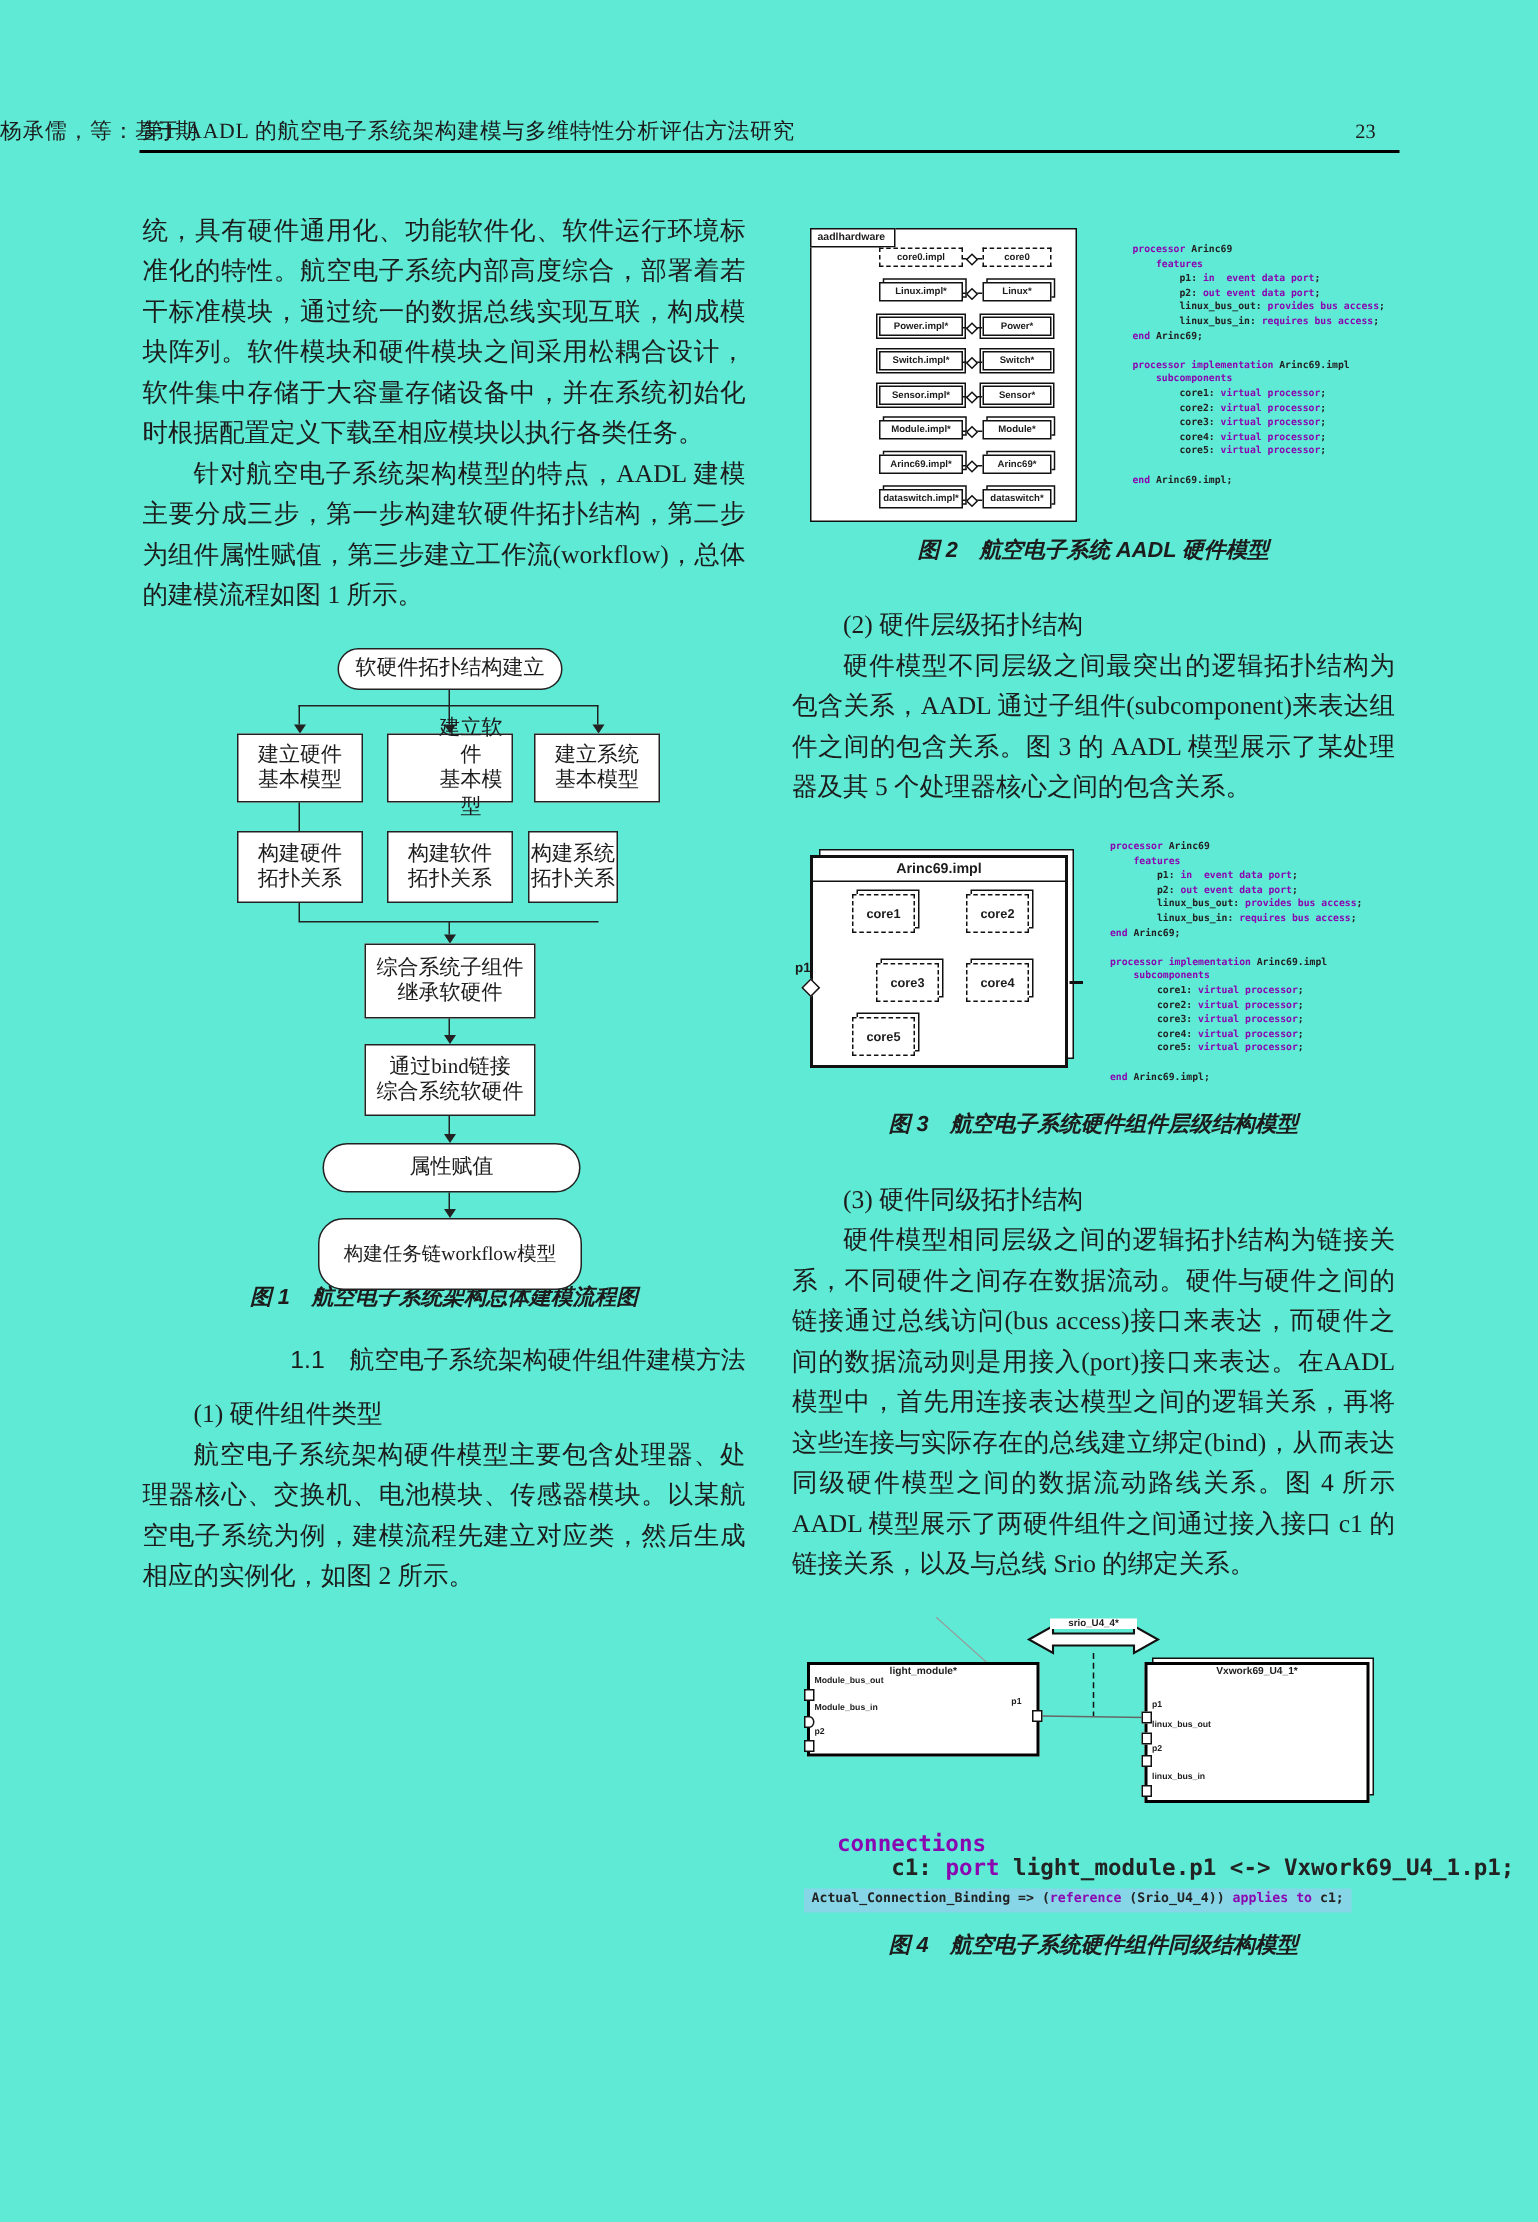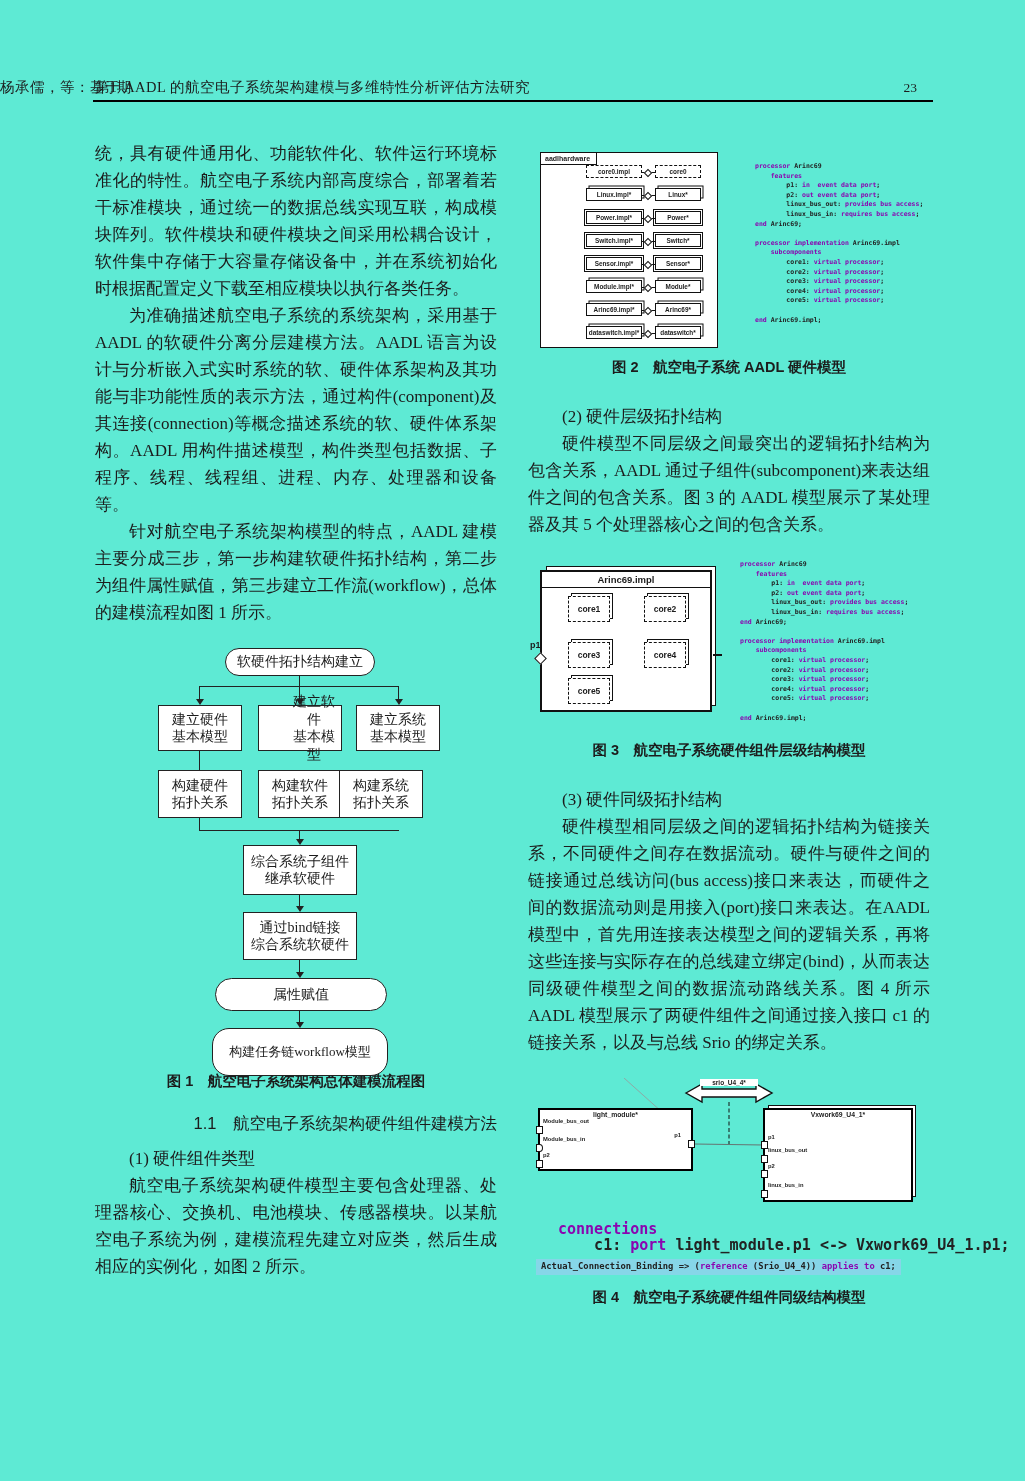--- a/index.html
+++ b/index.html
@@ -13,21 +13,21 @@
   .hdr-rule{position:absolute;left:93px;top:100px;width:840px;height:2px;background:#000;}
 
   
   .col{position:absolute;top:140px;width:402px;}
   .col-left{left:95px;}
   .col-right{left:528px;}
   .body-p{margin:0;font-size:17px;line-height:27px;text-align:justify;text-align-last:left;}
   .indent{text-indent:2em;}
   .mt10{margin-top:10px;} .mt26{margin-top:26px;}
   .fig-cap{font-family:"Liberation Sans","DejaVu Sans",sans-serif;font-weight:bold;
-           font-size:14.5px;text-align:center;line-height:20px;}
+           font-size:14.5px;text-align:center;line-height:20px;font-style:italic;}
   .sec-h{font-family:"Liberation Sans","DejaVu Sans",sans-serif;font-weight:normal;
          font-size:16.5px;line-height:24px;margin-top:20px;text-align:right;}
 
   
   .fig1{position:relative;height:425px;margin-top:12px;}
   .fcn{position:absolute;border:1.4px solid #222;background:#fff;box-sizing:border-box;
        display:flex;align-items:center;justify-content:center;text-align:center;
        white-space:pre-line;font-size:14px;line-height:17.5px;}
   .fcn.round{border-radius:17px;}
   .ln{position:absolute;background:#222;}
@@ -103,21 +103,20 @@
 
 <div class="page">
 
   <div class="hdr-issue">第1期</div>
   <div class="hdr-title">杨承儒，等：基于 AADL 的航空电子系统架构建模与多维特性分析评估方法研究</div>
   <div class="hdr-page">23</div>
   <div class="hdr-rule"></div>
 
   <div class="col col-left">
     <p class="body-p">统，具有硬件通用化、功能软件化、软件运行环境标准化的特性。航空电子系统内部高度综合，部署着若干标准模块，通过统一的数据总线实现互联，构成模块阵列。软件模块和硬件模块之间采用松耦合设计，软件集中存储于大容量存储设备中，并在系统初始化时根据配置定义下载至相应模块以执行各类任务。</p>
-    <p class="body-p indent">为准确描述航空电子系统的系统架构，采用基于AADL 的软硬件分离分层建模方法。AADL 语言为设计与分析嵌入式实时系统的软、硬件体系架构及其功能与非功能性质的表示方法，通过构件(component)及其连接(connection)等概念描述系统的软、硬件体系架构。AADL 用构件描述模型，构件类型包括数据、子程序、线程、线程组、进程、内存、处理器和设备等。</p>
     <p class="body-p indent">针对航空电子系统架构模型的特点，AADL 建模主要分成三步，第一步构建软硬件拓扑结构，第二步为组件属性赋值，第三步建立工作流(workflow)，总体的建模流程如图 1 所示。</p>
 
     <div class="fig1">
       <div class="fcn round" style="left:130px;top:10px;width:150px;height:28px;">软硬件拓扑结构建立</div>
       <div class="ln v" style="left:204px;top:38px;height:10px;"></div>
       <div class="ln h" style="left:104px;top:48px;width:200px;"></div>
       <div class="ln v" style="left:104px;top:48px;height:13px;"></div>
       <div class="ln v" style="left:204px;top:48px;height:13px;"></div>
       <div class="ln v" style="left:303px;top:48px;height:13px;"></div>
       <div class="ah" style="left:101px;top:61px;"></div>
@@ -130,21 +129,21 @@
 基本模型</div>
       <div class="fcn" style="left:261px;top:67px;width:84px;height:46px;">建立系统
 基本模型</div>
 
       <div class="ln v" style="left:104px;top:113px;height:19px;"></div>
 
       <div class="fcn" style="left:63px;top:132px;width:84px;height:48px;">构建硬件
 拓扑关系</div>
       <div class="fcn" style="left:163px;top:132px;width:84px;height:48px;">构建软件
 拓扑关系</div>
-      <div class="fcn" style="left:244px;top:132px;width:84px;height:48px;">构建系统
+      <div class="fcn" style="left:257px;top:132px;width:60px;height:48px;">构建系统
 拓扑关系</div>
 
       <div class="ln v" style="left:104px;top:180px;height:12px;"></div>
       <div class="ln h" style="left:104px;top:192px;width:200px;"></div>
       <div class="ln v" style="left:204px;top:192px;height:9px;"></div>
       <div class="ah" style="left:201px;top:201px;"></div>
 
       <div class="fcn" style="left:148px;top:207px;width:114px;height:50px;">综合系统子组件
 继承软硬件</div>
       <div class="ln v" style="left:204px;top:257px;height:11px;"></div>
@@ -230,21 +229,21 @@
 
     <p class="body-p indent mt26">(2) 硬件层级拓扑结构</p>
     <p class="body-p indent">硬件模型不同层级之间最突出的逻辑拓扑结构为包含关系，AADL 通过子组件(subcomponent)来表达组件之间的包含关系。图 3 的 AADL 模型展示了某处理器及其 5 个处理器核心之间的包含关系。</p>
 
     <div class="fig3">
       <div class="f3-outer">
         <div class="f3-title">Arinc69.impl</div>
         <div style="position:absolute;left:0;top:0;right:0;bottom:0;">
             <div class="core3d" style="left: 26px; top: 24px;">core1</div>
             <div class="core3d" style="left: 102px; top: 24px;">core2</div>
-            <div class="core3d" style="left: 26px; top: 70px;">core3</div>
+            <div class="core3d" style="left: 42px; top: 70px;">core3</div>
             <div class="core3d" style="left: 102px; top: 70px;">core4</div>
             <div class="core3d" style="left: 26px; top: 106px;">core5</div>
           </div>
       </div>
       <div class="f3-p1">p1</div>
       <div class="f3-diamond"></div>
       <div class="f3-stub"></div>
       <div class="code code-sm" style="left:212px;top:6px;"><div><span class="tok-k">processor</span><span> Arinc69</span></div><div><span>    </span><span class="tok-k">features</span></div><div><span>        p1: </span><span class="tok-k">in  event data port</span><span>;</span></div><div><span>        p2: </span><span class="tok-k">out event data port</span><span>;</span></div><div><span>        linux_bus_out: </span><span class="tok-k">provides bus access</span><span>;</span></div><div><span>        linux_bus_in: </span><span class="tok-k">requires bus access</span><span>;</span></div><div><span class="tok-k">end</span><span> Arinc69;</span></div><div><span> </span></div><div><span class="tok-k">processor implementation</span><span> Arinc69.impl</span></div><div><span>    </span><span class="tok-k">subcomponents</span></div><div><span>        core1: </span><span class="tok-k">virtual processor</span><span>;</span></div><div><span>        core2: </span><span class="tok-k">virtual processor</span><span>;</span></div><div><span>        core3: </span><span class="tok-k">virtual processor</span><span>;</span></div><div><span>        core4: </span><span class="tok-k">virtual processor</span><span>;</span></div><div><span>        core5: </span><span class="tok-k">virtual processor</span><span>;</span></div><div><span> </span></div><div><span class="tok-k">end</span><span> Arinc69.impl;</span></div></div>
     </div>
     <div class="fig-cap" style="margin-top:2px;">图 3　航空电子系统硬件组件层级结构模型</div>

